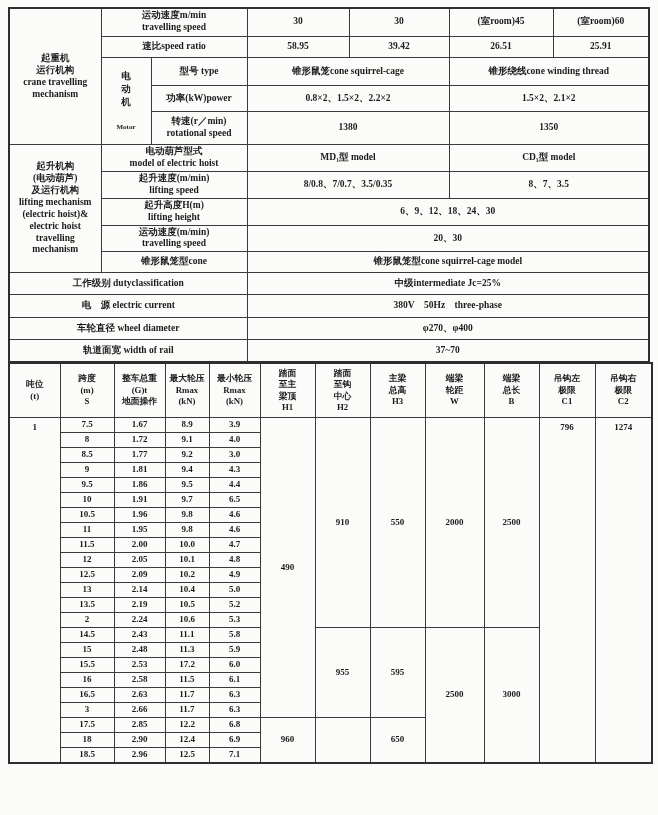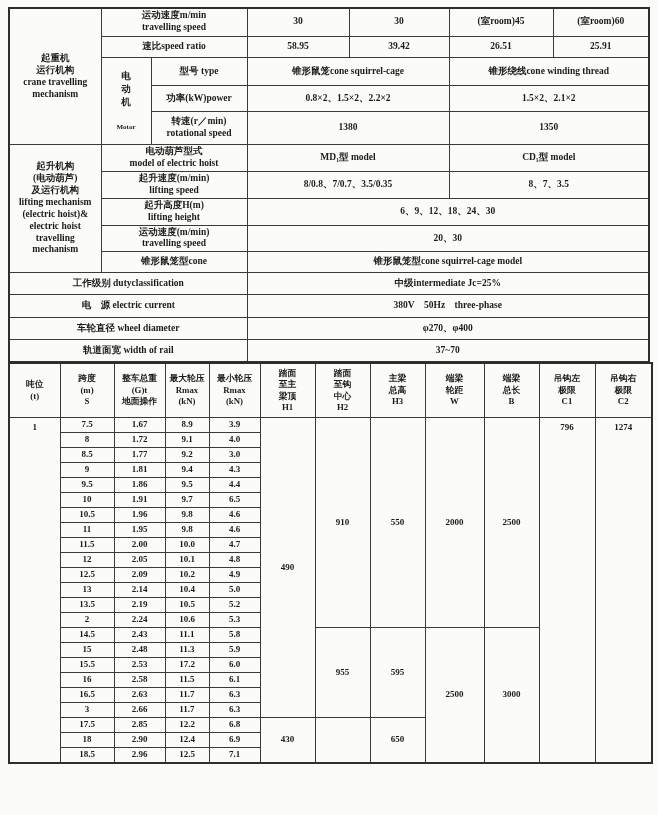--- a/index.html
+++ b/index.html
@@ -333,21 +333,21 @@
           <td>3</td>
           <td>2.66</td>
           <td>11.7</td>
           <td>6.3</td>
         </tr>
         <tr>
           <td>17.5</td>
           <td>2.85</td>
           <td>12.2</td>
           <td>6.8</td>
-          <td rowspan="3">430</td>
+          <td rowspan="3">960</td>
           <td rowspan="3"></td>
           <td rowspan="3">650</td>
         </tr>
         <tr>
           <td>18</td>
           <td>2.90</td>
           <td>12.4</td>
           <td>6.9</td>
         </tr>
         <tr>

